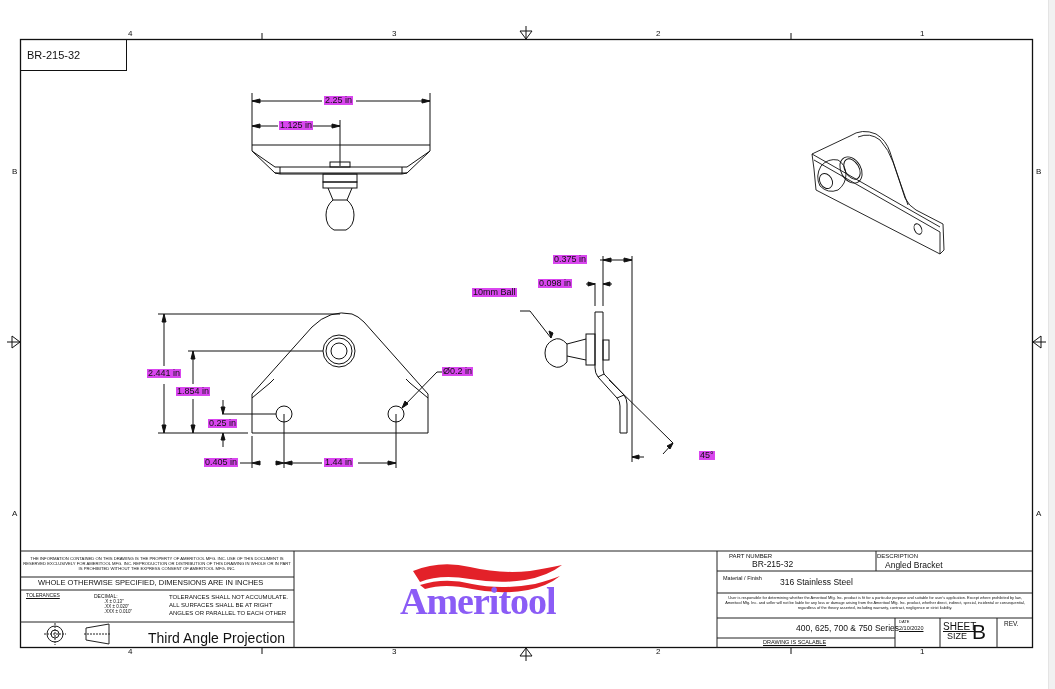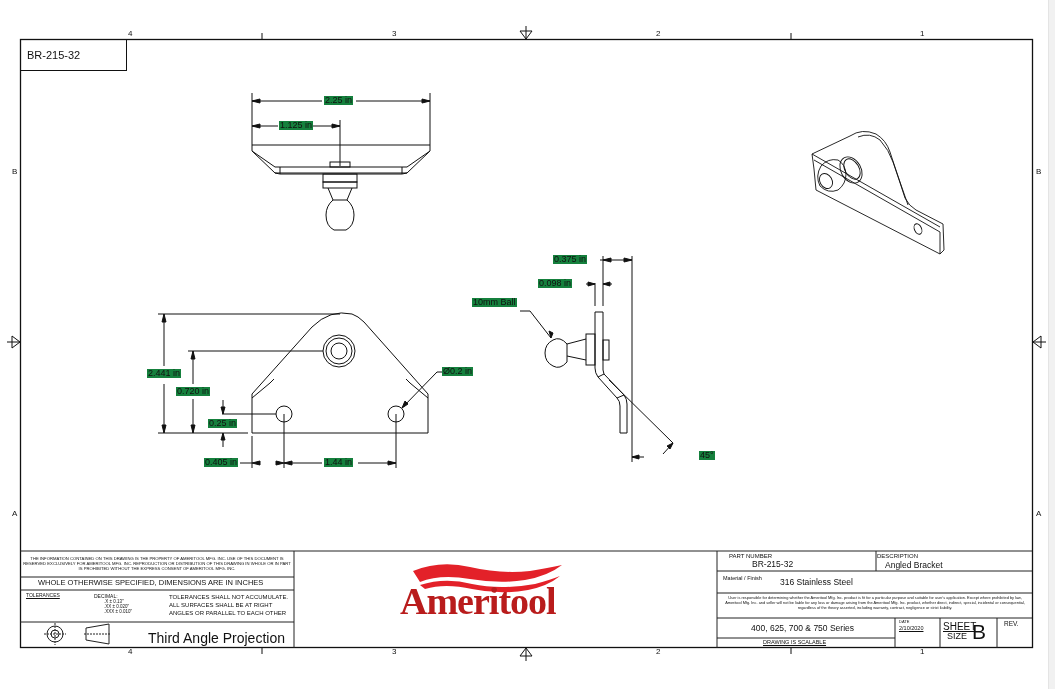--- a/index.html
+++ b/index.html
@@ -2,21 +2,21 @@
 <html><head>
 <meta charset="utf-8">
 <style>
   html, body { margin:0; padding:0; background:#ffffff; }
   body { width:1055px; height:689px; position:relative; overflow:hidden; font-family:"Liberation Sans", sans-serif; color:#111; }
   .sheet { position:absolute; left:0; top:0; width:1055px; height:689px; }
   .right-edge { position:absolute; left:1048px; top:0; width:7px; height:689px; background:#f1f1f1; border-left:1px solid #e4e4e4; }
   svg { position:absolute; left:0; top:0; }
   .txt { position:absolute; white-space:nowrap; line-height:1; }
   .zone { font-size:8px; }
-  .dim { font-size:9px; background:#15803d; padding:0 1px; }
+  .dim { font-size:9px; background:#d946ef; padding:0 1px; }
   .tiny { font-size:4.2px; line-height:5px; text-align:center; }
 </style>
 </head>
 <body>
 
 <div class="sheet">
   <div class="right-edge"></div>
 
   <svg width="1055" height="689" viewBox="0 0 1055 689">
     <g fill="none" stroke="#111" stroke-width="1">
@@ -209,55 +209,55 @@
   <span class="txt zone" style="left:12px;top:510px;">A</span>
   <span class="txt zone" style="left:1036px;top:168px;">B</span>
   <span class="txt zone" style="left:1036px;top:510px;">A</span>
 
   <span class="txt" style="left:27px;top:50px;font-size:11px;">BR-215-32</span>
 
   <span class="txt dim" style="left:324px;top:96px;">2.25 in</span>
   <span class="txt dim" style="left:279px;top:121px;">1.125 in</span>
 
   <span class="txt dim" style="left:147px;top:369px;">2.441 in</span>
-  <span class="txt dim" style="left:176px;top:387px;">0.720 in</span>
+  <span class="txt dim" style="left:176px;top:387px;">1.854 in</span>
   <span class="txt dim" style="left:208px;top:419px;">0.25 in</span>
   <span class="txt dim" style="left:204px;top:458px;">0.405 in</span>
   <span class="txt dim" style="left:324px;top:458px;">1.44 in</span>
   <span class="txt dim" style="left:442px;top:367px;">Ø0.2 in</span>
 
   <span class="txt dim" style="left:553px;top:255px;text-align:center;">0.375 in</span>
   <span class="txt dim" style="left:538px;top:279px;">0.098 in</span>
   <span class="txt dim" style="left:666px;top:451px;margin-left:33px;">45°</span>
-  <span class="txt dim" style="left:472px;top:298px;">10mm Ball</span>
+  <span class="txt dim" style="left:472px;top:288px;">10mm Ball</span>
 
   <div class="txt tiny" style="left:22px;top:556px;width:270px;white-space:normal;">THE INFORMATION CONTAINED ON THIS DRAWING IS THE PROPERTY OF AMERITOOL MFG. INC. USE OF THIS DOCUMENT IS RESERVED EXCLUSIVELY FOR AMERITOOL MFG. INC. REPRODUCTION OR DISTRIBUTION OF THIS DRAWING IN WHOLE OR IN PART IS PROHIBITED WITHOUT THE EXPRESS CONSENT OF AMERITOOL MFG. INC.</div>
   <span class="txt" style="left:38px;top:579px;font-size:7.5px;">WHOLE OTHERWISE SPECIFIED, DIMENSIONS ARE IN INCHES</span>
   <span class="txt" style="left:26px;top:593px;font-size:5px;text-decoration:underline;">TOLERANCES</span>
   <span class="txt" style="left:94px;top:594px;font-size:5px;">DECIMAL:</span>
   <span class="txt" style="left:104px;top:600px;font-size:4.5px;">.X   ± 0.13"</span>
   <span class="txt" style="left:104px;top:605px;font-size:4.5px;">.XX  ± 0.020"</span>
   <span class="txt" style="left:104px;top:610px;font-size:4.5px;">.XXX ± 0.010"</span>
   <span class="txt" style="left:169px;top:594px;font-size:6px;">TOLERANCES SHALL NOT ACCUMULATE.</span>
   <span class="txt" style="left:169px;top:602px;font-size:6px;">ALL SURFACES SHALL BE AT RIGHT</span>
   <span class="txt" style="left:169px;top:610px;font-size:6px;">ANGLES OR PARALLEL TO EACH OTHER</span>
   <span style="position:absolute;left:46px;top:625px;width:18px;height:18px;"></span>
   <span style="position:absolute;left:85px;top:624px;width:26px;height:20px;"></span>
   <span class="txt" style="left:148px;top:631px;font-size:14px;">Third Angle Projection</span>
 
-  <span class="txt" style="left:400px;top:582px;font-family:'Liberation Serif', serif;font-weight:bold;font-size:38px;color:#b91c1c;letter-spacing:-1px;">Ameritool</span>
+  <span class="txt" style="left:400px;top:582px;font-family:'Liberation Serif', serif;font-weight:bold;font-size:38px;color:#8b5cf6;letter-spacing:-1px;">Ameritool</span>
 
   <span class="txt" style="left:729px;top:553px;font-size:6px;">PART NUMBER</span>
   <span class="txt" style="left:752px;top:560px;font-size:8.5px;">BR-215-32</span>
   <span class="txt" style="left:877px;top:553px;font-size:6px;">DESCRIPTION</span>
   <span class="txt" style="left:885px;top:561px;font-size:8.5px;">Angled Bracket</span>
   <span class="txt" style="left:723px;top:576px;font-size:5.5px;">Material / Finish</span>
   <span class="txt" style="left:780px;top:578px;font-size:8.5px;">316 Stainless Steel</span>
   <div class="txt tiny" style="left:720px;top:596px;width:310px;white-space:normal;font-size:3.9px;line-height:4.8px;">User is responsible for determining whether the Ameritool Mfg. Inc. product is fit for a particular purpose and suitable for user's application. Except where prohibited by law, Ameritool Mfg. Inc. and seller will not be liable for any loss or damage arising from the Ameritool Mfg. Inc. product, whether direct, indirect, special, incidental or consequential, regardless of the theory asserted, including warranty, contract, negligence or strict liability.</div>
-  <span class="txt" style="left:751px;top:624px;font-size:8.5px;">400, 625, 700 &amp; 750 Series</span>
+  <span class="txt" style="left:796px;top:624px;font-size:8.5px;">400, 625, 700 &amp; 750 Series</span>
   <span class="txt" style="left:763px;top:640px;font-size:5.5px;text-decoration:underline;">DRAWING IS SCALABLE</span>
   <span class="txt" style="left:899px;top:620px;font-size:4px;">DATE</span>
   <span class="txt" style="left:899px;top:626px;font-size:5.5px;text-decoration:underline;">2/10/2020</span>
   <span class="txt" style="left:943px;top:622px;font-size:10px;text-decoration:underline;">SHEET</span>
   <span class="txt" style="left:947px;top:632px;font-size:9px;">SIZE</span>
   <span class="txt" style="left:972px;top:621px;font-size:21px;">B</span>
   <span class="txt" style="left:1004px;top:621px;font-size:6.5px;">REV.</span>
   <span class="txt" style="left:1008px;top:632px;font-size:8px;"></span>
 </div>
 

